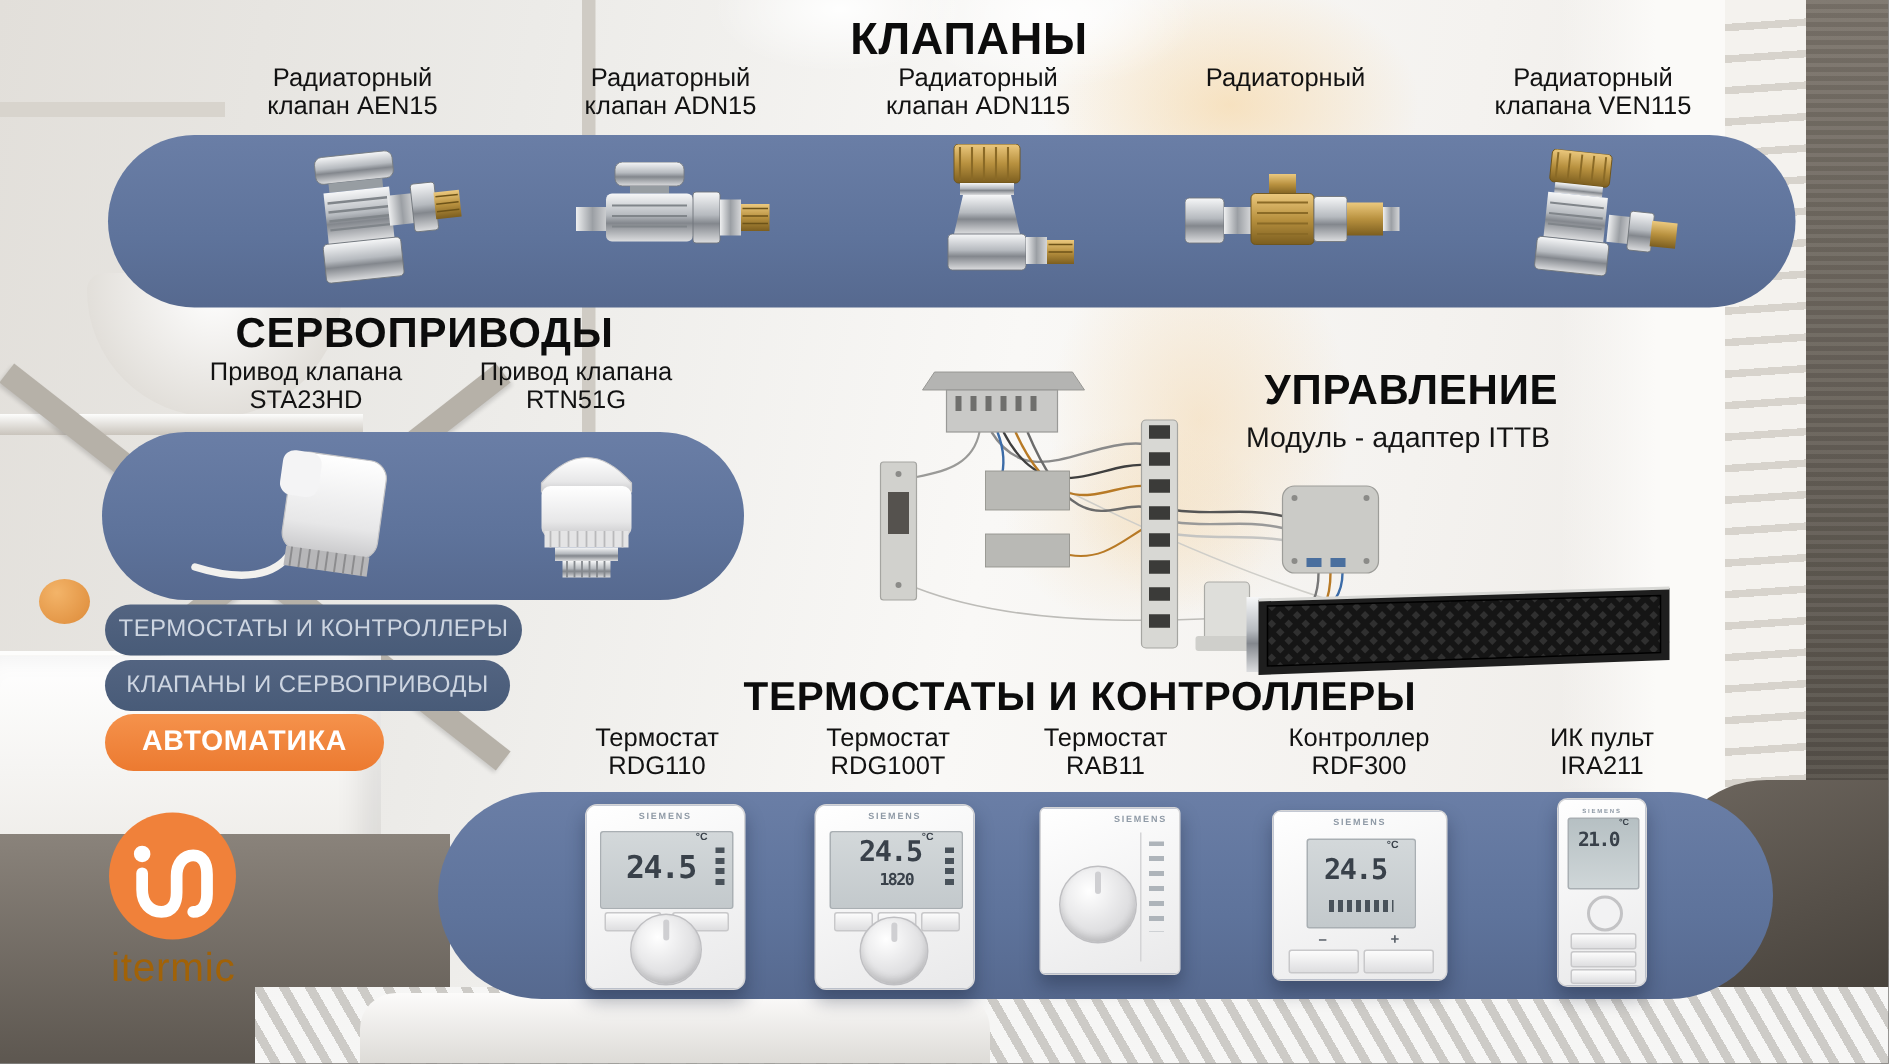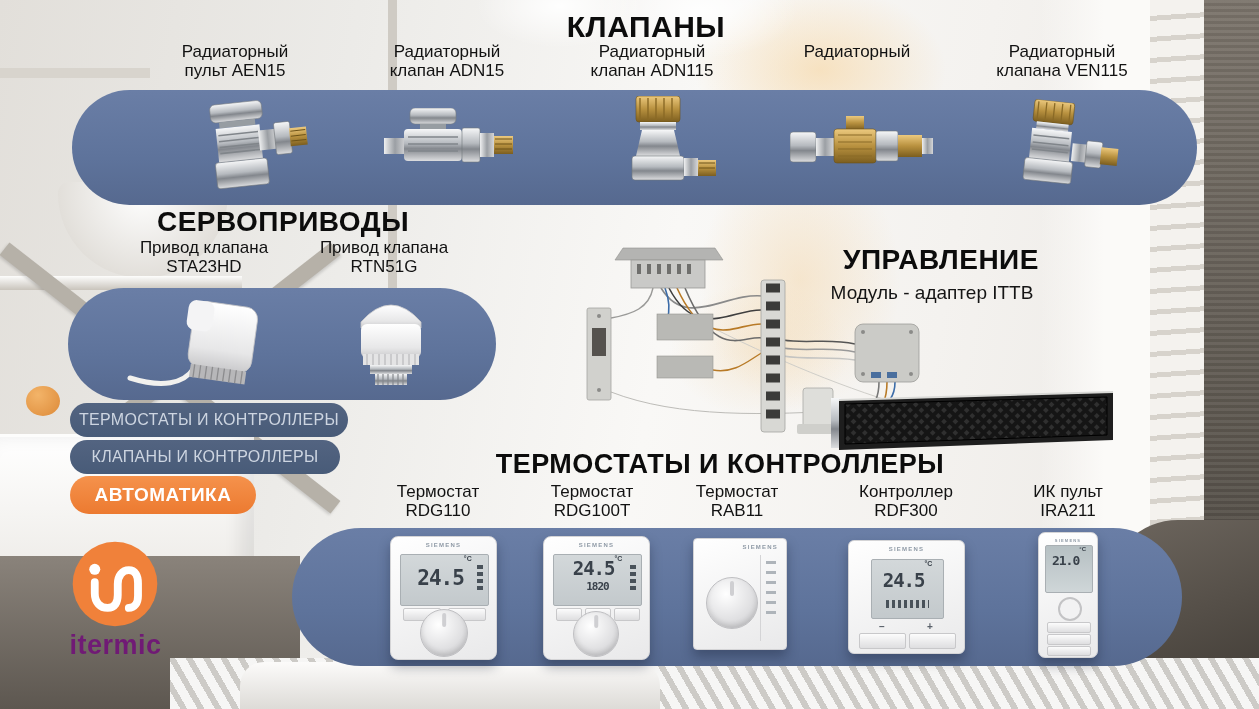--- a/index.html
+++ b/index.html
@@ -76,22 +76,22 @@
   .bars{position:absolute;right:5px;top:10px;width:6px;height:26px;
         background:repeating-linear-gradient(180deg,#49525a 0 4px,transparent 4px 7px);}
   .btn{position:absolute;background:linear-gradient(#fcfcfc,#dedee0);border:1px solid #c8c8ca;border-radius:2px;}
   .dial{position:absolute;border-radius:50%;background:radial-gradient(circle at 38% 32%,#ffffff,#dfdfe1 60%,#c2c2c5);
         border:1px solid #bfbfc2;box-shadow:inset 0 -3px 5px rgba(0,0,0,.12);}
   .dial:after{content:"";position:absolute;left:50%;top:6%;width:8%;height:30%;background:#cfcfd2;border-radius:3px;transform:translateX(-50%);}
   .minus-plus{position:absolute;font-size:10px;color:#5a616a;font-weight:700;}
 
   
   .logo-wrap{left:58px;top:538px;width:115px;height:120px;}
-  .logo-text{position:absolute;left:0;top:92px;width:115px;text-align:center;color:#701a75;
-             font-size:27px;font-weight:700;letter-spacing:.5px;}
+  .logo-text{position:absolute;left:0;top:92px;width:115px;text-align:center;color:#a16207;
+             font-size:27px;font-weight:400;letter-spacing:.5px;}
 </style>
 </head>
 <body>
 
 <div class="page">
 
   <div class="abs bg-base"></div>
   <div class="abs bg-shelf-board2"></div>
   <div class="abs bg-shelf-post"></div>
   <div class="abs bg-bowl"></div>
@@ -132,21 +132,21 @@
         <stop offset="1" stop-color="#c9c9cb"></stop>
       </linearGradient>
     </defs>
   </svg>
 
   <div class="abs band band-valves"></div>
   <div class="abs title t-valves">КЛАПАНЫ</div>
 
   <div class="abs plabel" style="left:135px;top:42px;width:200px">
     <span>Радиаторный</span>
-    <span>пульт AEN15</span>
+    <span>клапан AEN15</span>
   </div>
   <div class="abs plabel" style="left:347px;top:42px;width:200px">
     <span>Радиаторный</span>
     <span>клапан ADN15</span>
   </div>
   <div class="abs plabel" style="left:552px;top:42px;width:200px">
     <span>Радиаторный</span>
     <span>клапан ADN115</span>
   </div>
   <div class="abs plabel" style="left:757px;top:42px;width:200px">
@@ -297,21 +297,21 @@
     <rect x="266" y="166" width="10" height="50" fill="url(#chromeV)"></rect>
     <path d="M274,168 L548,160 L548,208 L274,218 Z" fill="#1e1e1e"></path>
     <path d="M280,172 L542,165 L542,203 L280,212 Z" fill="url(#mesh)" stroke="#000000" stroke-width="1"></path>
     <path d="M274,168 L548,160" stroke="#d9d9d6" stroke-width="2"></path>
   </svg>
 
   <div class="abs pill pill-1">
     <span>ТЕРМОСТАТЫ И КОНТРОЛЛЕРЫ</span>
   </div>
   <div class="abs pill pill-2">
-    <span>КЛАПАНЫ И КОНТРОЛЛЕРЫ</span>
+    <span>КЛАПАНЫ И СЕРВОПРИВОДЫ</span>
   </div>
   <div class="abs pill pill-orange">
     <span>АВТОМАТИКА</span>
   </div>
 
   <div class="abs title t-thermo">ТЕРМОСТАТЫ И КОНТРОЛЛЕРЫ</div>
   <div class="abs plabel" style="left:348px;top:482px;width:180px">
     <span>Термостат</span>
     <span>RDG110</span>
   </div>

